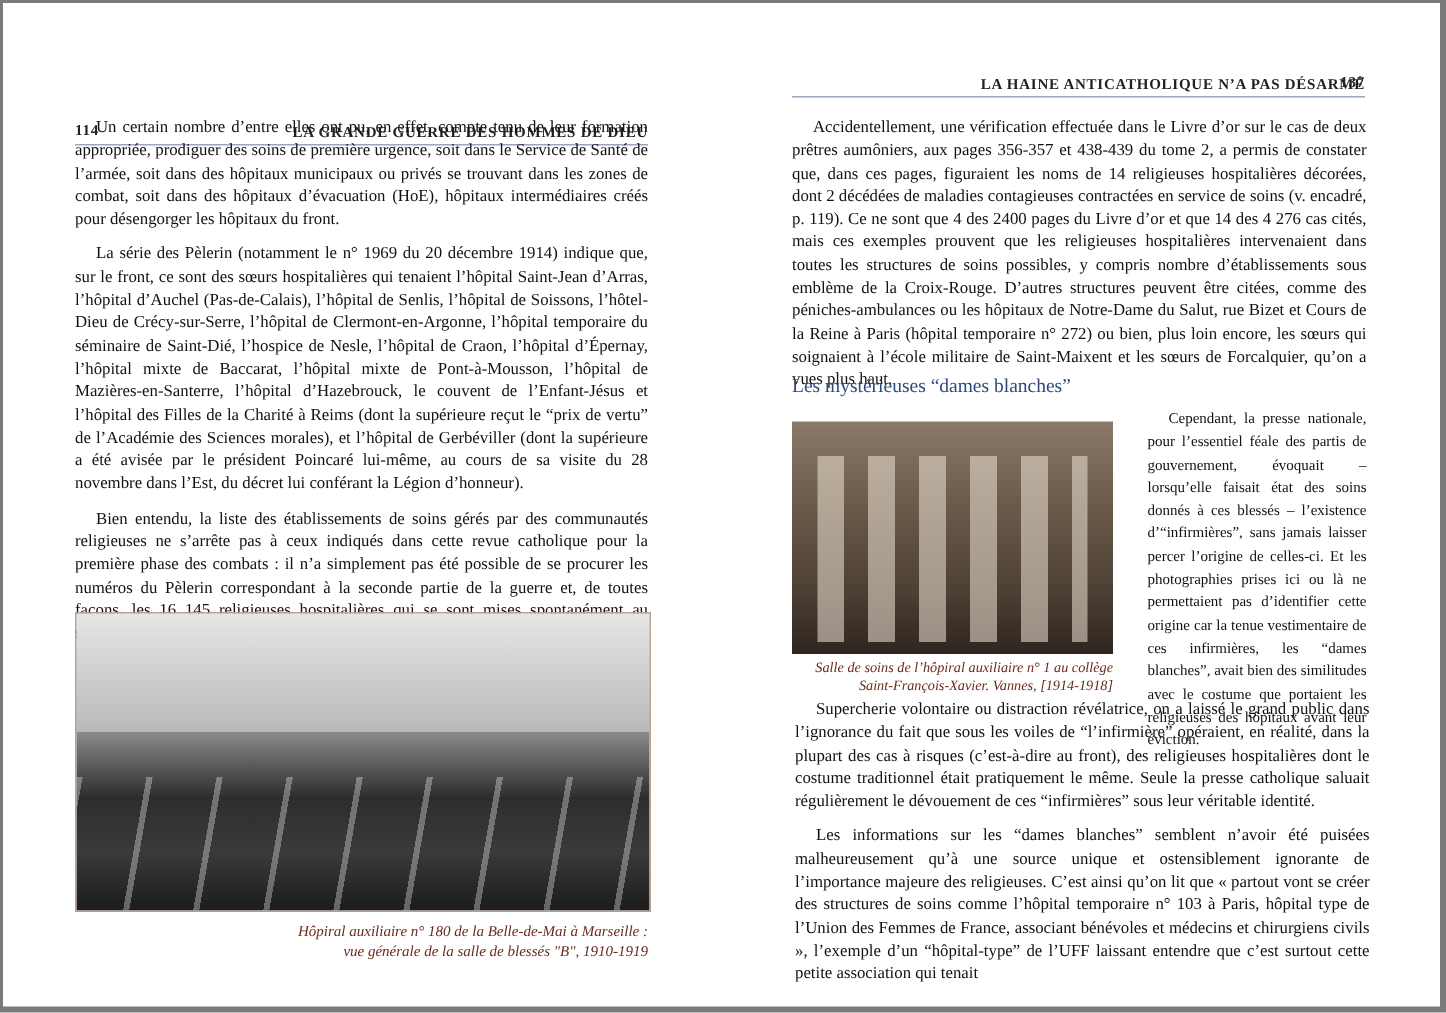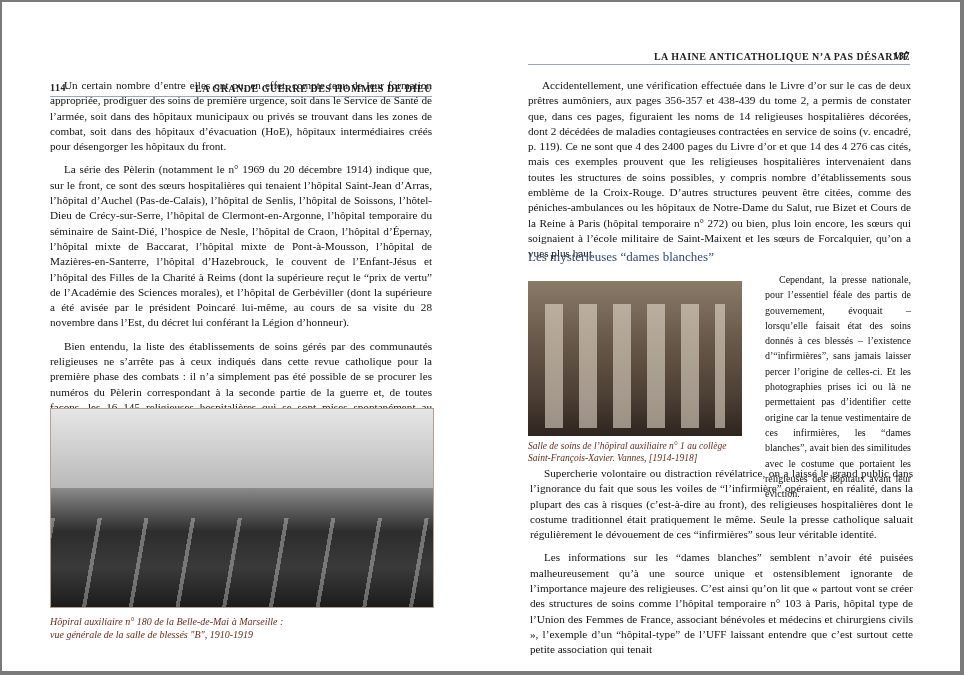--- a/index.html
+++ b/index.html
@@ -25,21 +25,21 @@
     background:
       linear-gradient(180deg, #d8d8d8 0%, #a9a9a9 18%, #8a8a8a 40%, #2d2d2d 62%, #3a3a3a 80%, #1c1c1c 100%); }
   .photo1 .beds { position:absolute; left:0; bottom:0; width:100%; height:45%;
     background: repeating-linear-gradient(100deg, rgba(240,240,240,0.35) 0 4px, transparent 4px 46px); }
   .photo1 .wall { position:absolute; left:0; top:0; width:100%; height:40%;
     background: linear-gradient(180deg,#e6e6e6,#b9b9b9); }
   .photo2 { left:47px; top:279px; width:214px; height:155px;
     background: linear-gradient(180deg,#8a7a68 0%, #6b5b4b 35%, #4b3e33 75%, #2e251f 100%); }
   .photo2 .figs { position:absolute; left:8%; top:15%; width:84%; height:80%;
     background: repeating-linear-gradient(90deg, rgba(235,225,210,0.8) 0 18px, transparent 18px 34px); opacity:0.7; }
-  .caption { position:absolute; font-style:italic; color:#6b2a1a; font-size:10px; line-height:13px; text-align:left; }
+  .caption { position:absolute; font-style:italic; color:#6b2a1a; font-size:10px; line-height:13px; text-align:right; }
   .caption1 { left:48px; top:613px; width:382px; }
   .caption2 { left:47px; top:438px; width:214px; font-size:9.5px; line-height:12px; }
   .wraptext { position:absolute; left:284px; top:270px; width:146px; font-size:10px; line-height:15.3px; text-align:justify; color:#111; }
   .wraptext p { margin:0; text-indent:14px; }
   .right .text.t2 { left:49px; width:383px; top:464px; }
 </style>
 </head>
 <body>
 
 <div class="spread">

